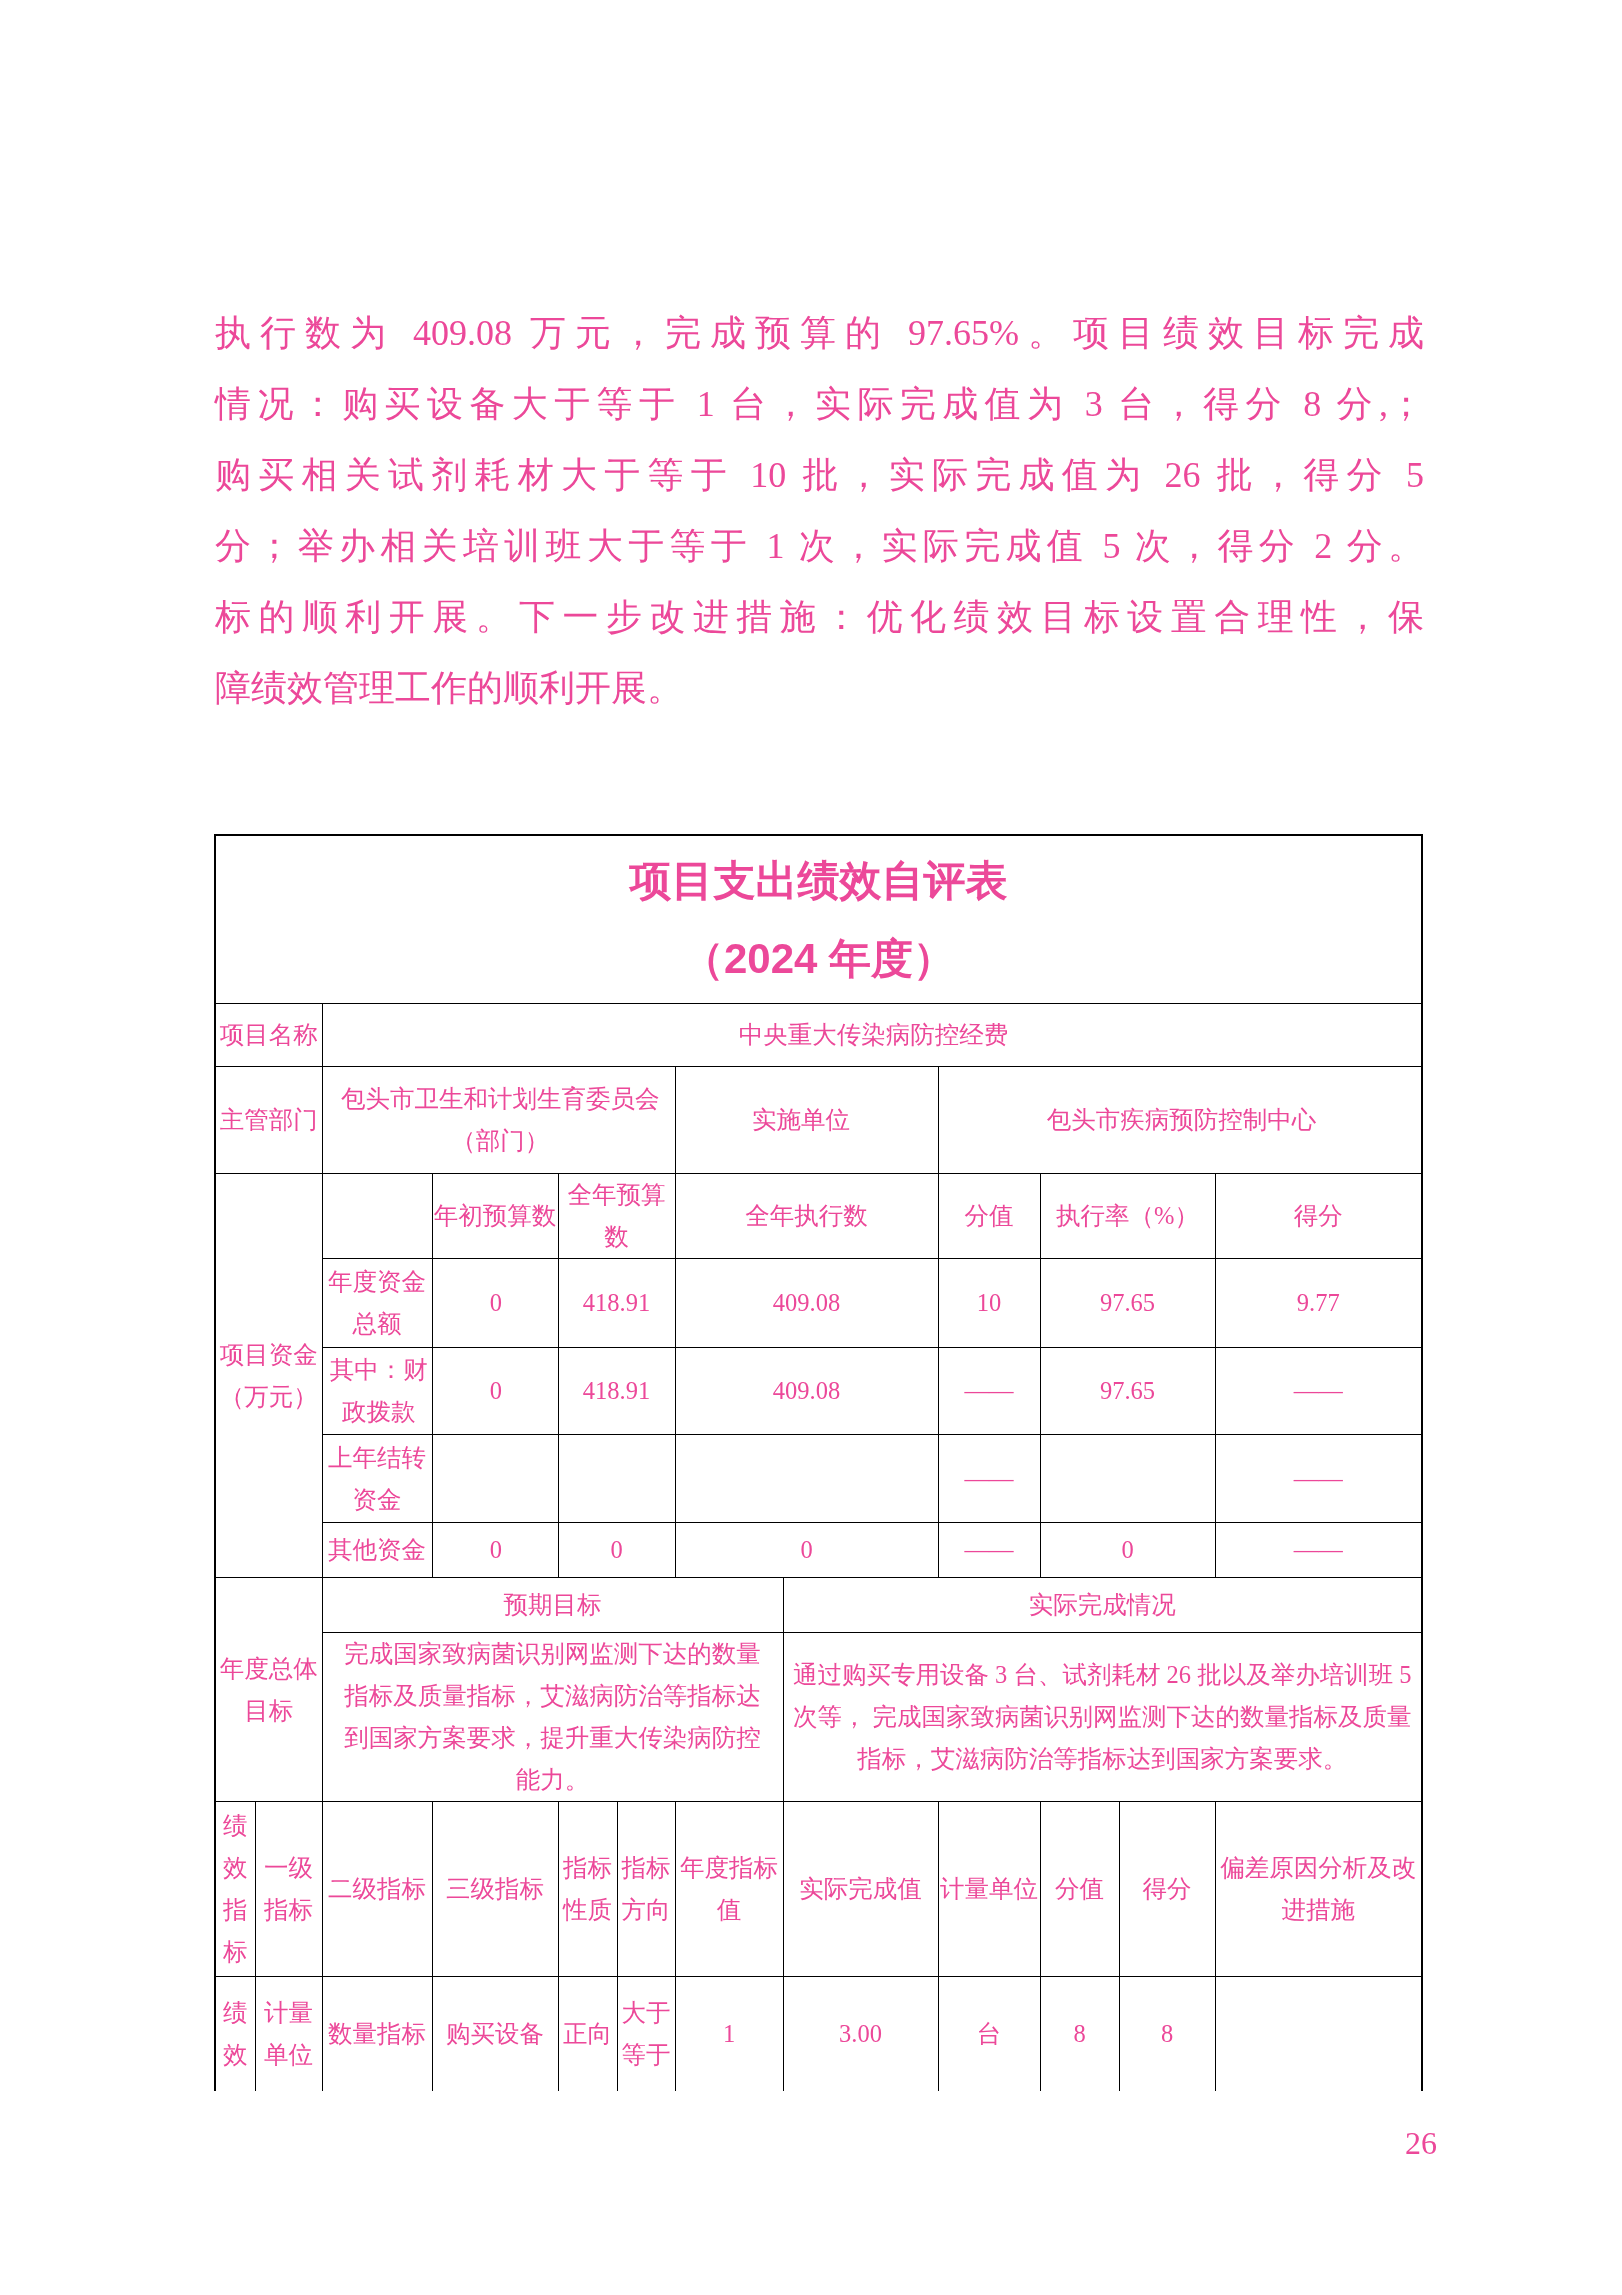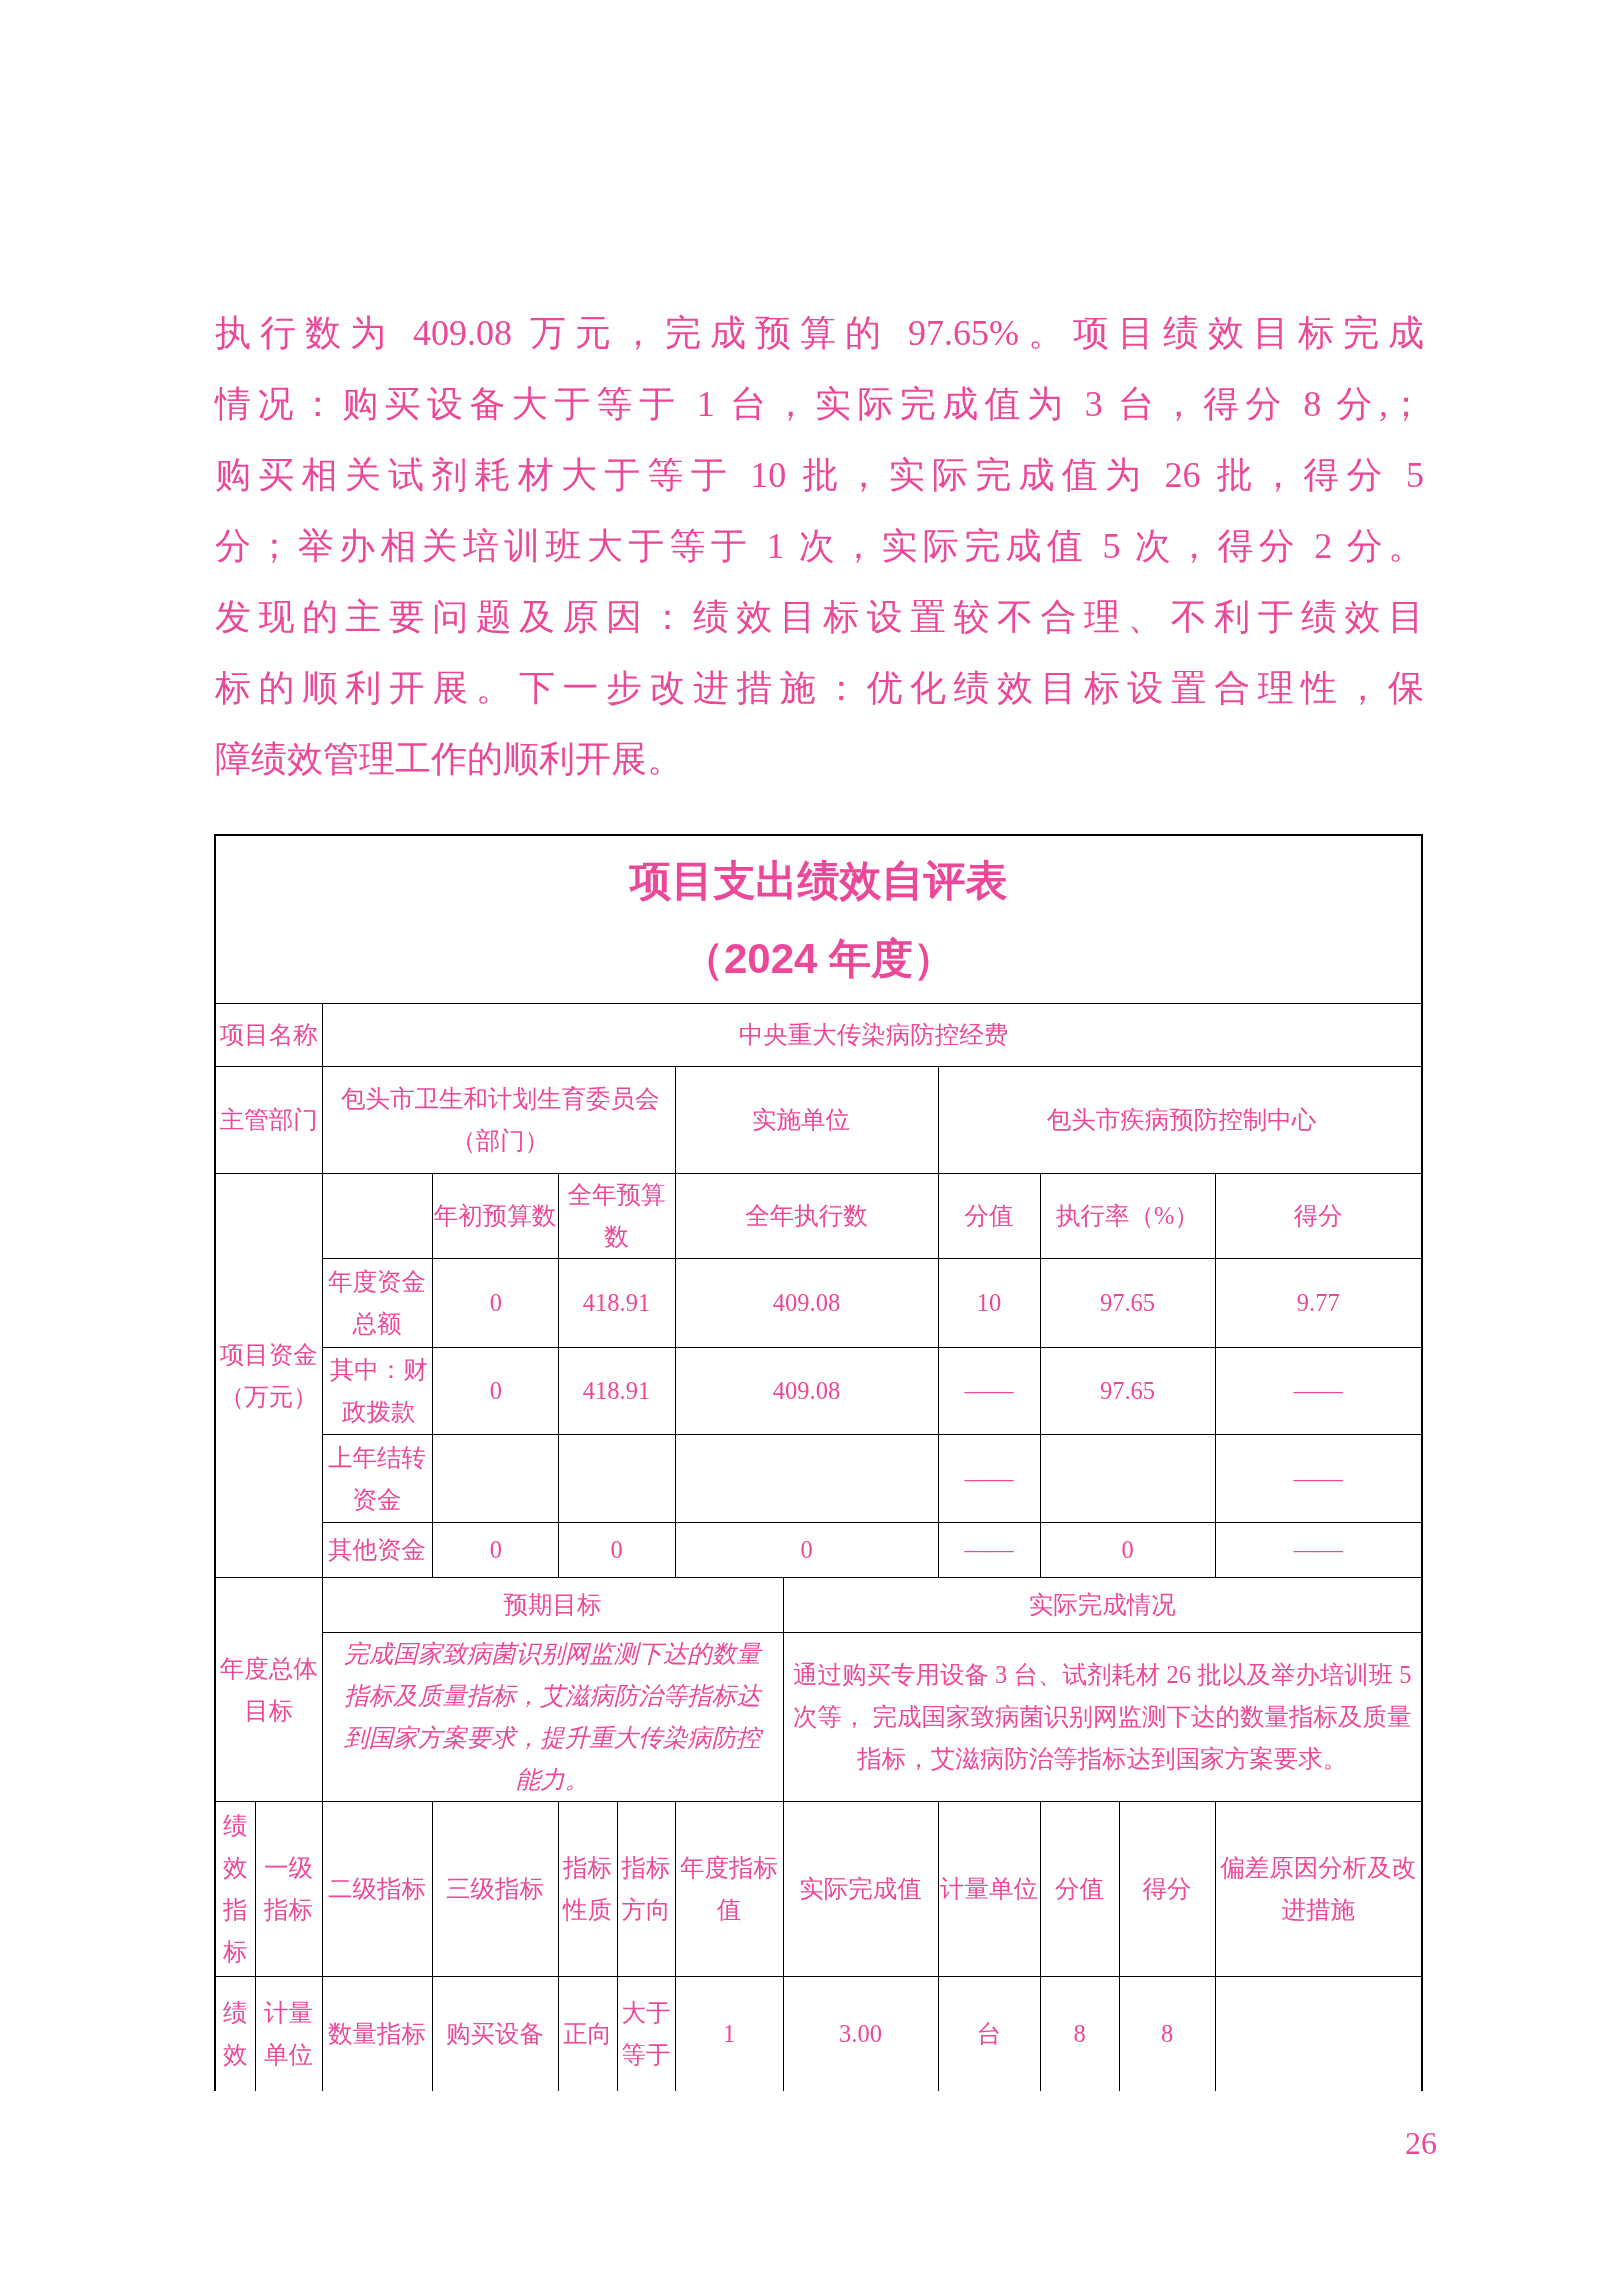--- a/index.html
+++ b/index.html
@@ -40,21 +40,21 @@
   tr.last-row td{border-bottom:none;}
   .title-cell{padding:5.5px 0 !important;}
   .tbl-title,.tbl-subtitle{
     font-family:"Liberation Sans","DejaVu Sans",sans-serif;
     font-weight:bold;font-size:42px;line-height:78px;text-align:center;
   }
   td.al{text-align:left;padding:0 0 0 3.6px !important;}
   td.num-left{text-align:left;padding:0 0 0 1.8px !important;}
   td.impl-label{text-align:right;padding:0 11px 0 0 !important;}
   td.goal-left{
-    text-align:justify;padding:0 20px !important;line-height:44px;font-style:italic;
+    text-align:justify;padding:0 20px !important;line-height:44px;
   }
   td.goal-right{
     text-align:justify;text-align-last:center;padding:0 7.3px !important;line-height:44px;
   }
   td.vlabel{line-height:44px;padding:0 !important;word-break:break-all;}
   td.dev{ text-align:left;padding:0 3.6px !important;}
   
   .page-number{
     position:absolute;left:228px;top:2125px;width:1209px;
     text-align:right;font-size:32px;
@@ -63,21 +63,20 @@
 </head>
 <body>
 
 <div class="page">
 
   <div class="intro">
     <div class="intro-line">执行数为 409.08 万元，完成预算的 97.65%。项目绩效目标完成</div>
     <div class="intro-line">情况：购买设备大于等于 1 台，实际完成值为 3 台，得分 8 分,；</div>
     <div class="intro-line">购买相关试剂耗材大于等于 10 批，实际完成值为 26 批，得分 5</div>
     <div class="intro-line">分；举办相关培训班大于等于 1 次，实际完成值 5 次，得分 2 分。</div>
-    <div class="intro-line">发现的主要问题及原因：绩效目标设置较不合理、不利于绩效目</div>
     <div class="intro-line">标的顺利开展。下一步改进措施：优化绩效目标设置合理性，保</div>
     <div class="intro-line">障绩效管理工作的顺利开展。</div>
   </div>
 
   <div class="table-wrap">
     <table class="selfeval">
       <colgroup>
         <col style="width:40px">
           <col style="width:67px">
           <col style="width:110px">

